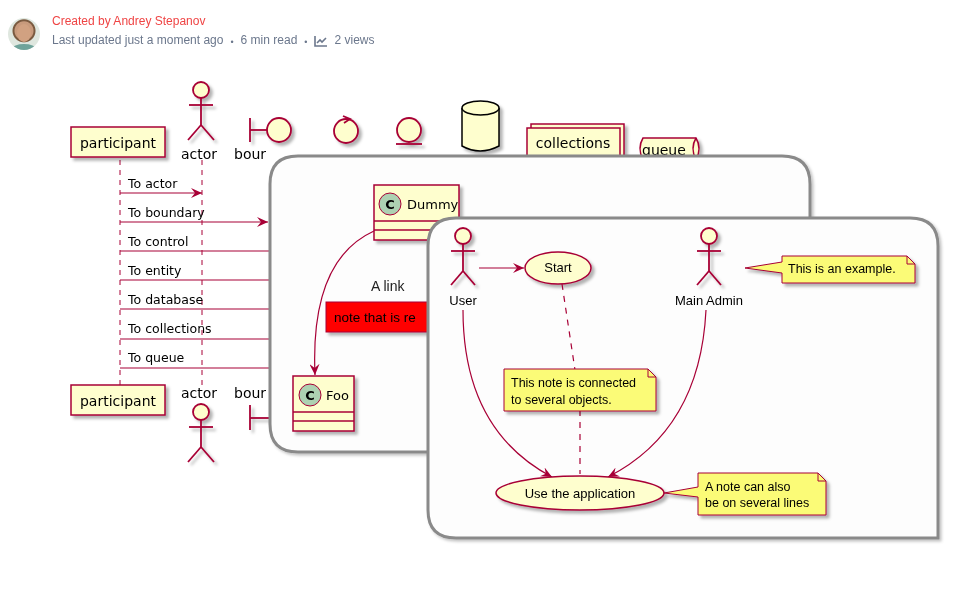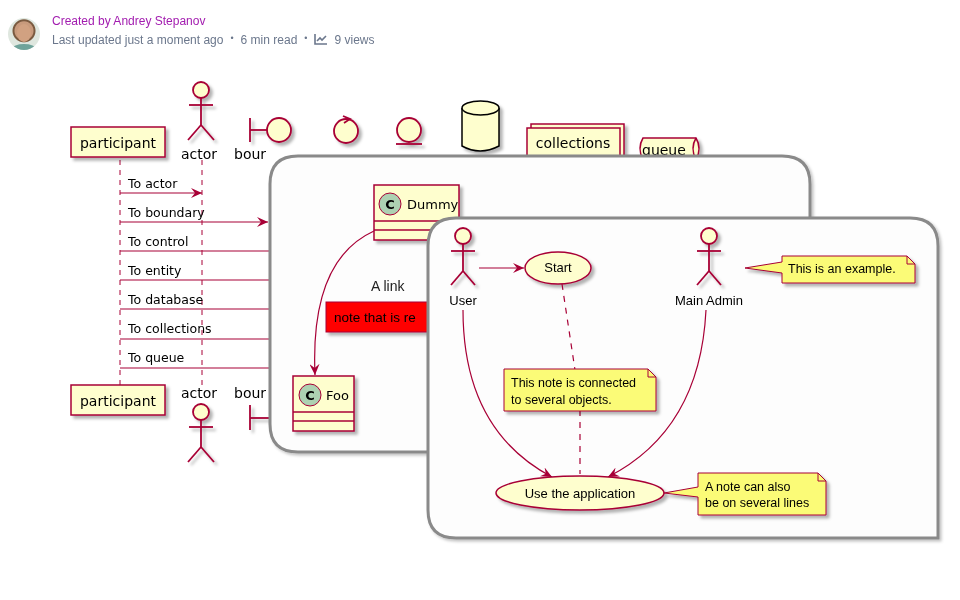--- a/index.html
+++ b/index.html
@@ -9,22 +9,22 @@
     font-family: "Liberation Sans", sans-serif;
   }
   .meta { position: absolute; left: 0; top: 0; width: 960px; height: 60px; }
   .avatar {
     position: absolute; left: 8px; top: 18px; width: 32px; height: 32px; border-radius: 50%;
     background: radial-gradient(circle at 50% 40%, #c89a7c 0 9px, #7a5a40 10px 11px, #dfe7df 12px);
     overflow: hidden;
   }
   .avatar .face { position:absolute; left:9px; top:6px; width:14px; height:18px; border-radius:50%; background:#d1a181; }
   .avatar .shirt { position:absolute; left:4px; top:26px; width:24px; height:10px; border-radius:50% 50% 0 0; background:#6fa39a; }
-  .meta-line1 { position: absolute; left: 52px; top: 14px; font-size: 12px; color: #a21caf; }
-  .meta-line2 { position: absolute; left: 52px; top: 33px; font-size: 12px; color: #6b778c; white-space: nowrap; display:flex; align-items:flex-start; }
+  .meta-line1 { position: absolute; left: 52px; top: 14px; font-size: 12px; color: #ef4444; }
+  .meta-line2 { position: absolute; left: 52px; top: 33px; font-size: 12px; color: #6b778c; white-space: nowrap; display:flex; align-items:flex-end; }
   .meta-line2 .dot { margin: 0 7px; font-size: 9px; }
   .views-icon { display:inline-block; width:14px; height:12px; margin-right:6px; }
 
   svg text { font-family: "DejaVu Sans", sans-serif; }
   .sans2 { font-family: "Liberation Sans", sans-serif; }
 </style>
 </head>
 <body>
 
 <div class="meta">
@@ -35,21 +35,21 @@
   <div class="meta-line1">Created by Andrey Stepanov</div>
   <div class="meta-line2">
     <span>Last updated just a moment ago</span>
     <span class="dot">•</span>
     <span>6 min read</span>
     <span class="dot">•</span>
     <svg class="views-icon" viewBox="0 0 14 12">
       <path d="M1 1 V11 H13" fill="none" stroke="#6b778c" stroke-width="1.6"></path>
       <path d="M3 8 L6 5 L8 7 L12 3" fill="none" stroke="#6b778c" stroke-width="1.6"></path>
     </svg>
-    <span>9 views</span>
+    <span>2 views</span>
   </div>
 </div>
 
 <svg width="960" height="600" style="position:absolute;left:0;top:0;">
   <defs>
     <filter id="sh" x="-20%" y="-20%" width="150%" height="150%">
       <feOffset dx="3" dy="3" in="SourceAlpha" result="o"></feOffset>
       <feGaussianBlur in="o" stdDeviation="1.5" result="b"></feGaussianBlur>
       <feColorMatrix in="b" type="matrix" values="0 0 0 0 0  0 0 0 0 0  0 0 0 0 0  0 0 0 0.3 0" result="c"></feColorMatrix>
       <feMerge>

